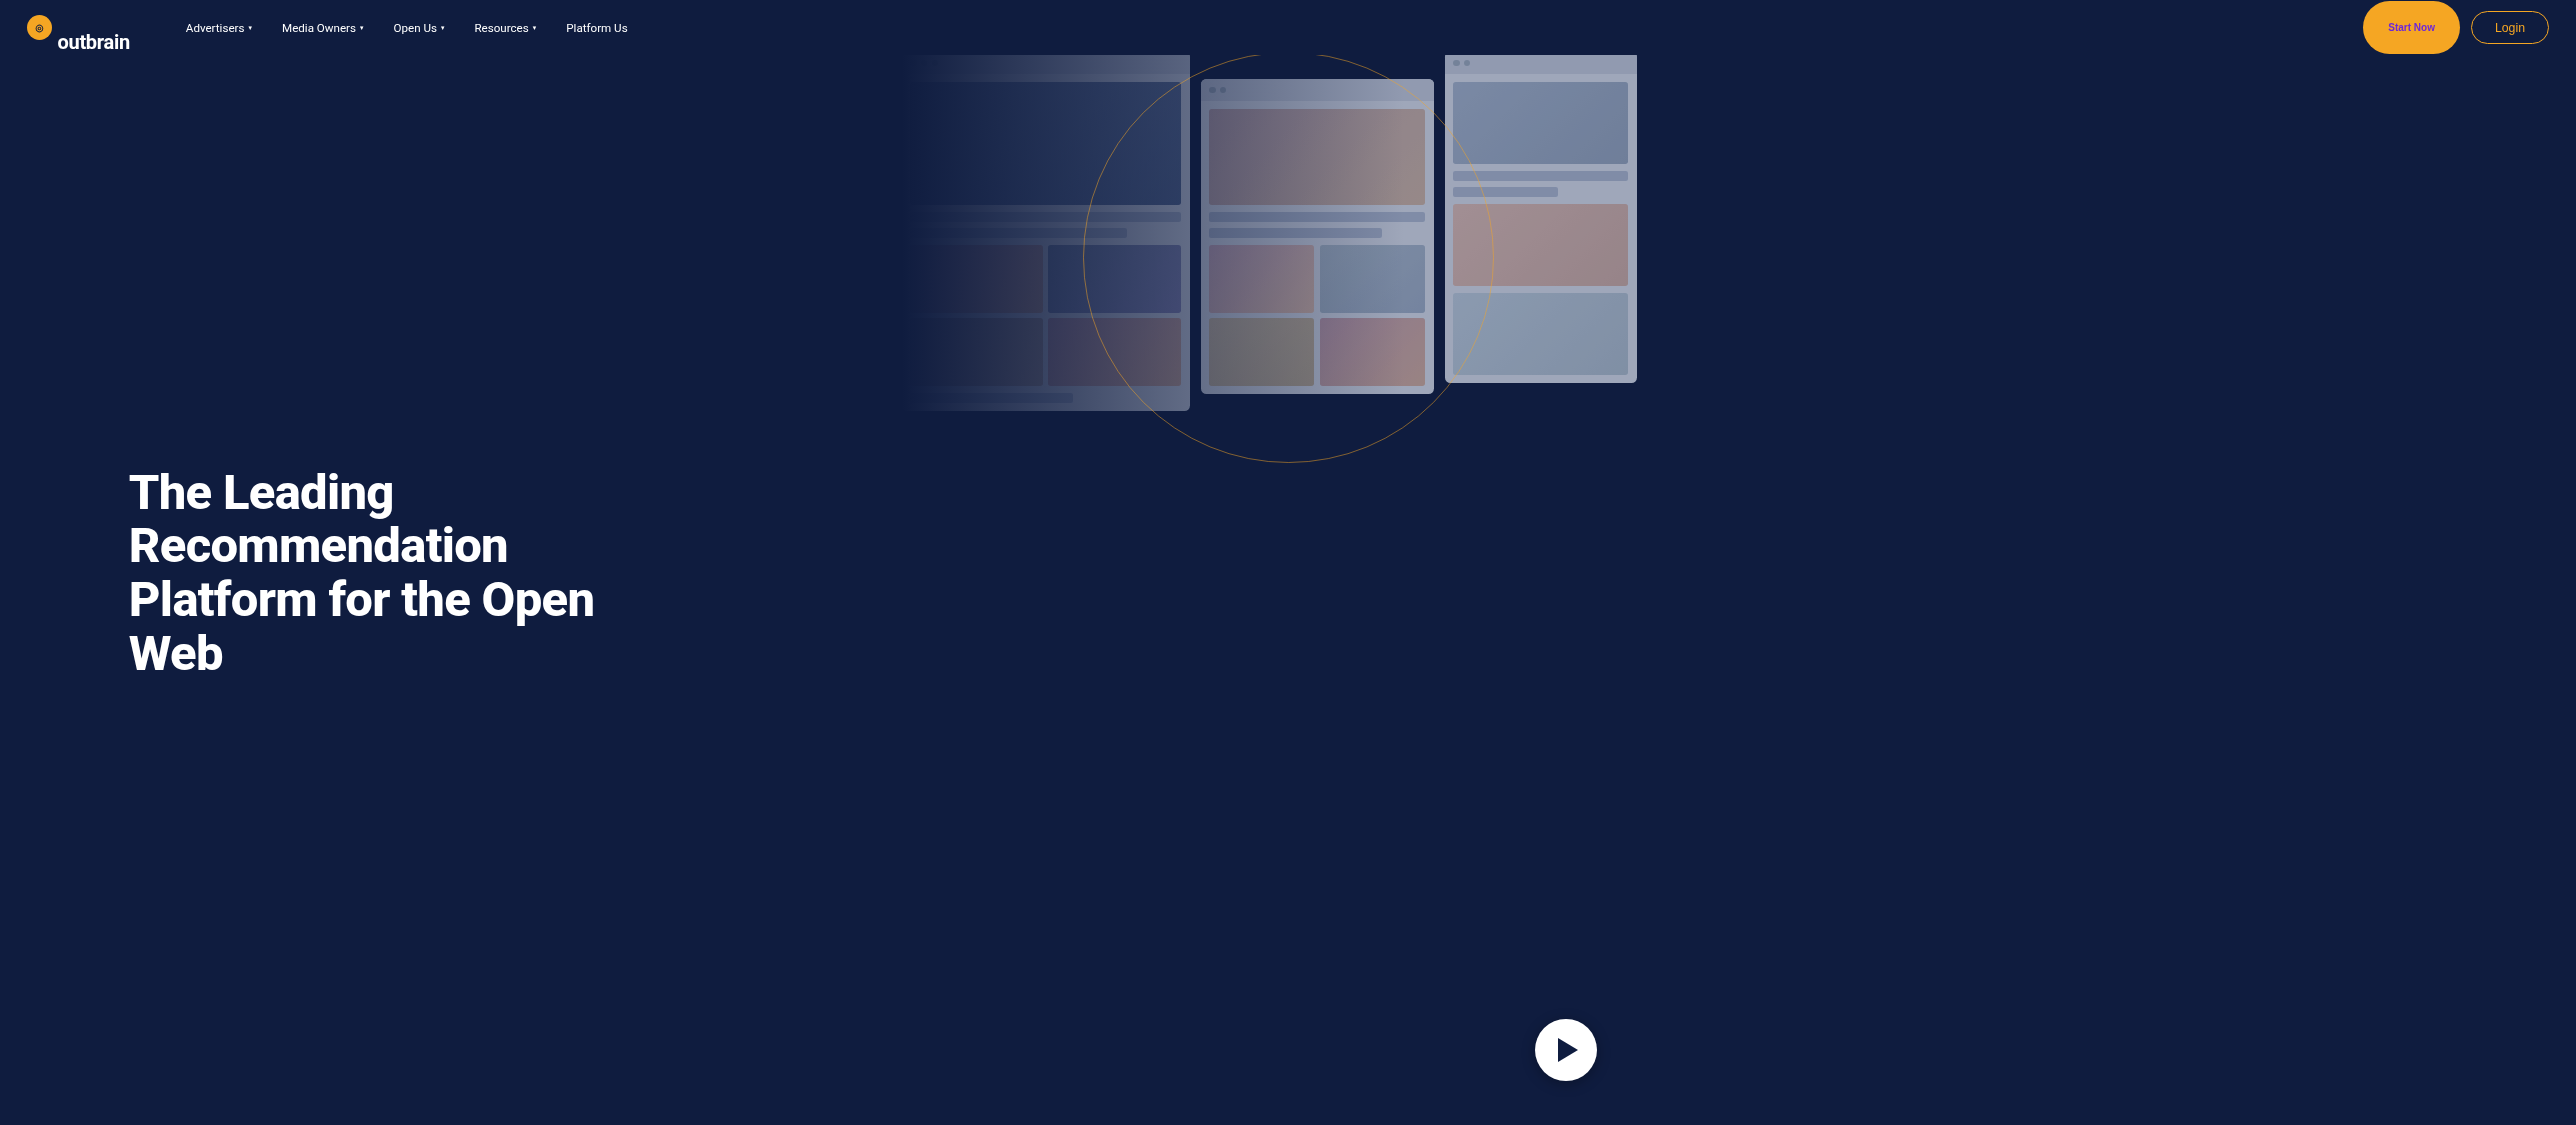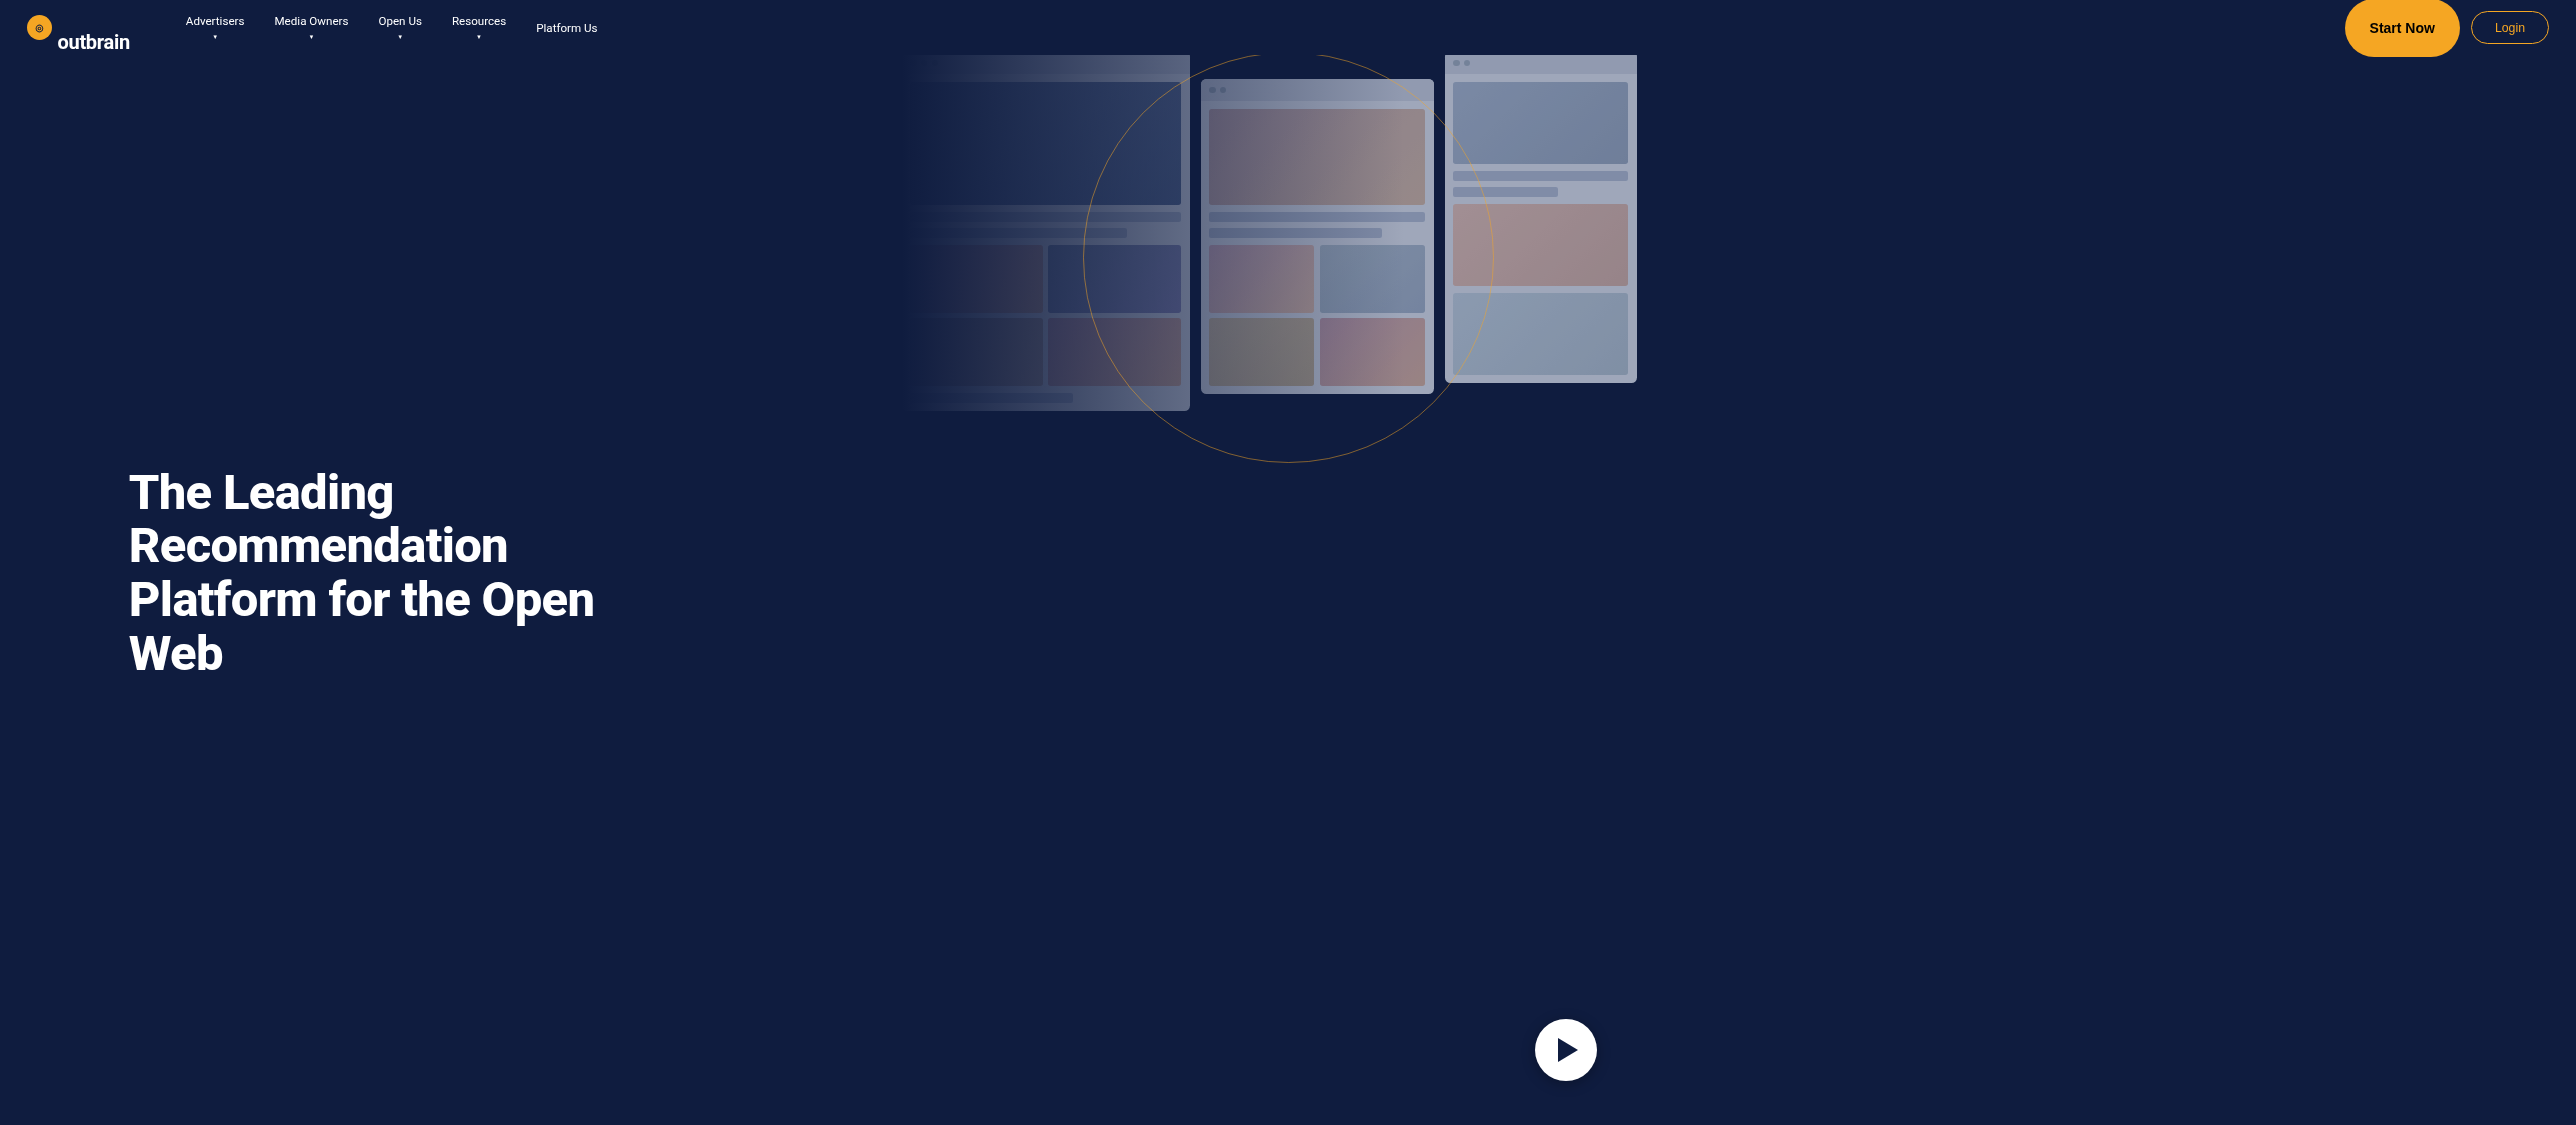--- a/index.html
+++ b/index.html
@@ -70,41 +70,40 @@
       display: flex;
       align-items: center;
       gap: 4.1px;
       color: white;
       font-size: 11.6px;
       font-weight: 400;
       padding: 6.8px 15px;
       cursor: pointer;
       white-space: nowrap;
       text-decoration: none;
-      flex-direction: column;
     }
 
     .nav-chevron {
       font-size: 6.8px;
       color: white;
     }
 
     .nav-actions {
       display: flex;
       align-items: center;
       gap: 11px;
     }
 
     .btn-start {
       background: #f5a623;
-      color: #000000;
+      color: #6d28d9;
       border: none;
       border-radius: 34px;
       padding: 21px 25px;
-      font-size: 14px;
+      font-size: 10px;
       font-weight: 600;
       cursor: pointer;
       white-space: nowrap;
     }
 
     .btn-login {
       background: transparent;
       color: #f5a623;
       border: 1.4px solid #f5a623;
       border-radius: 34px;

